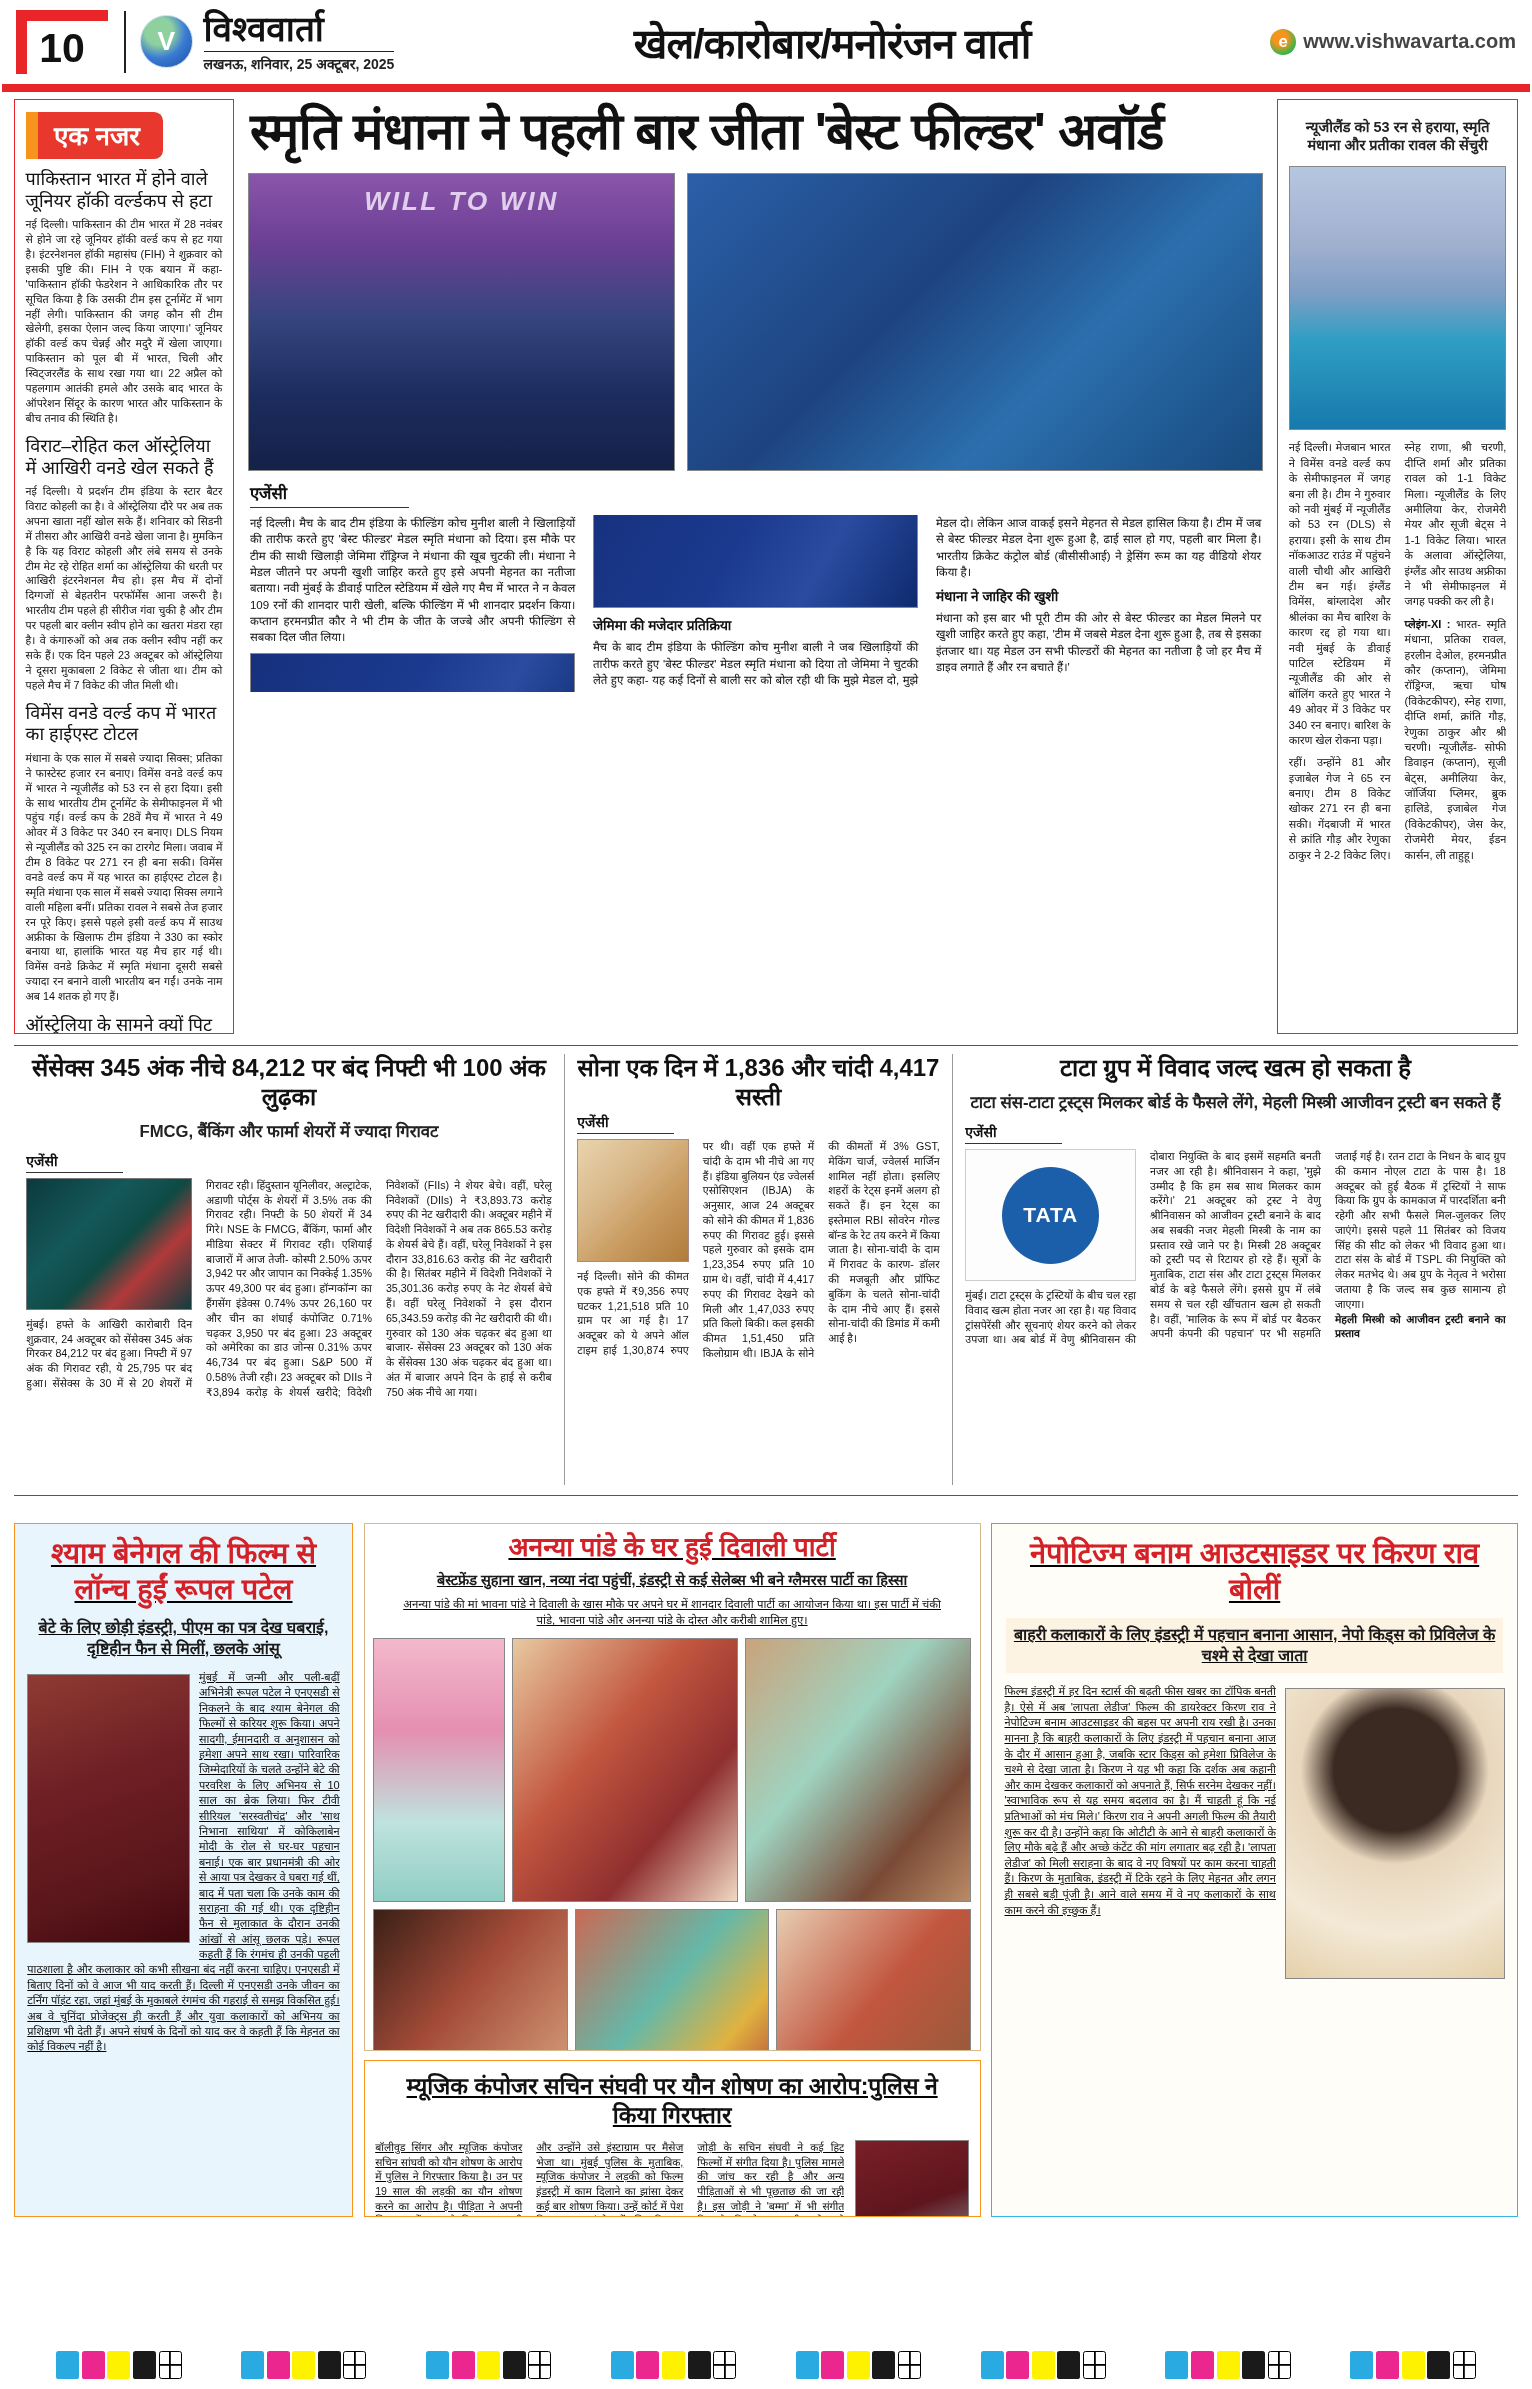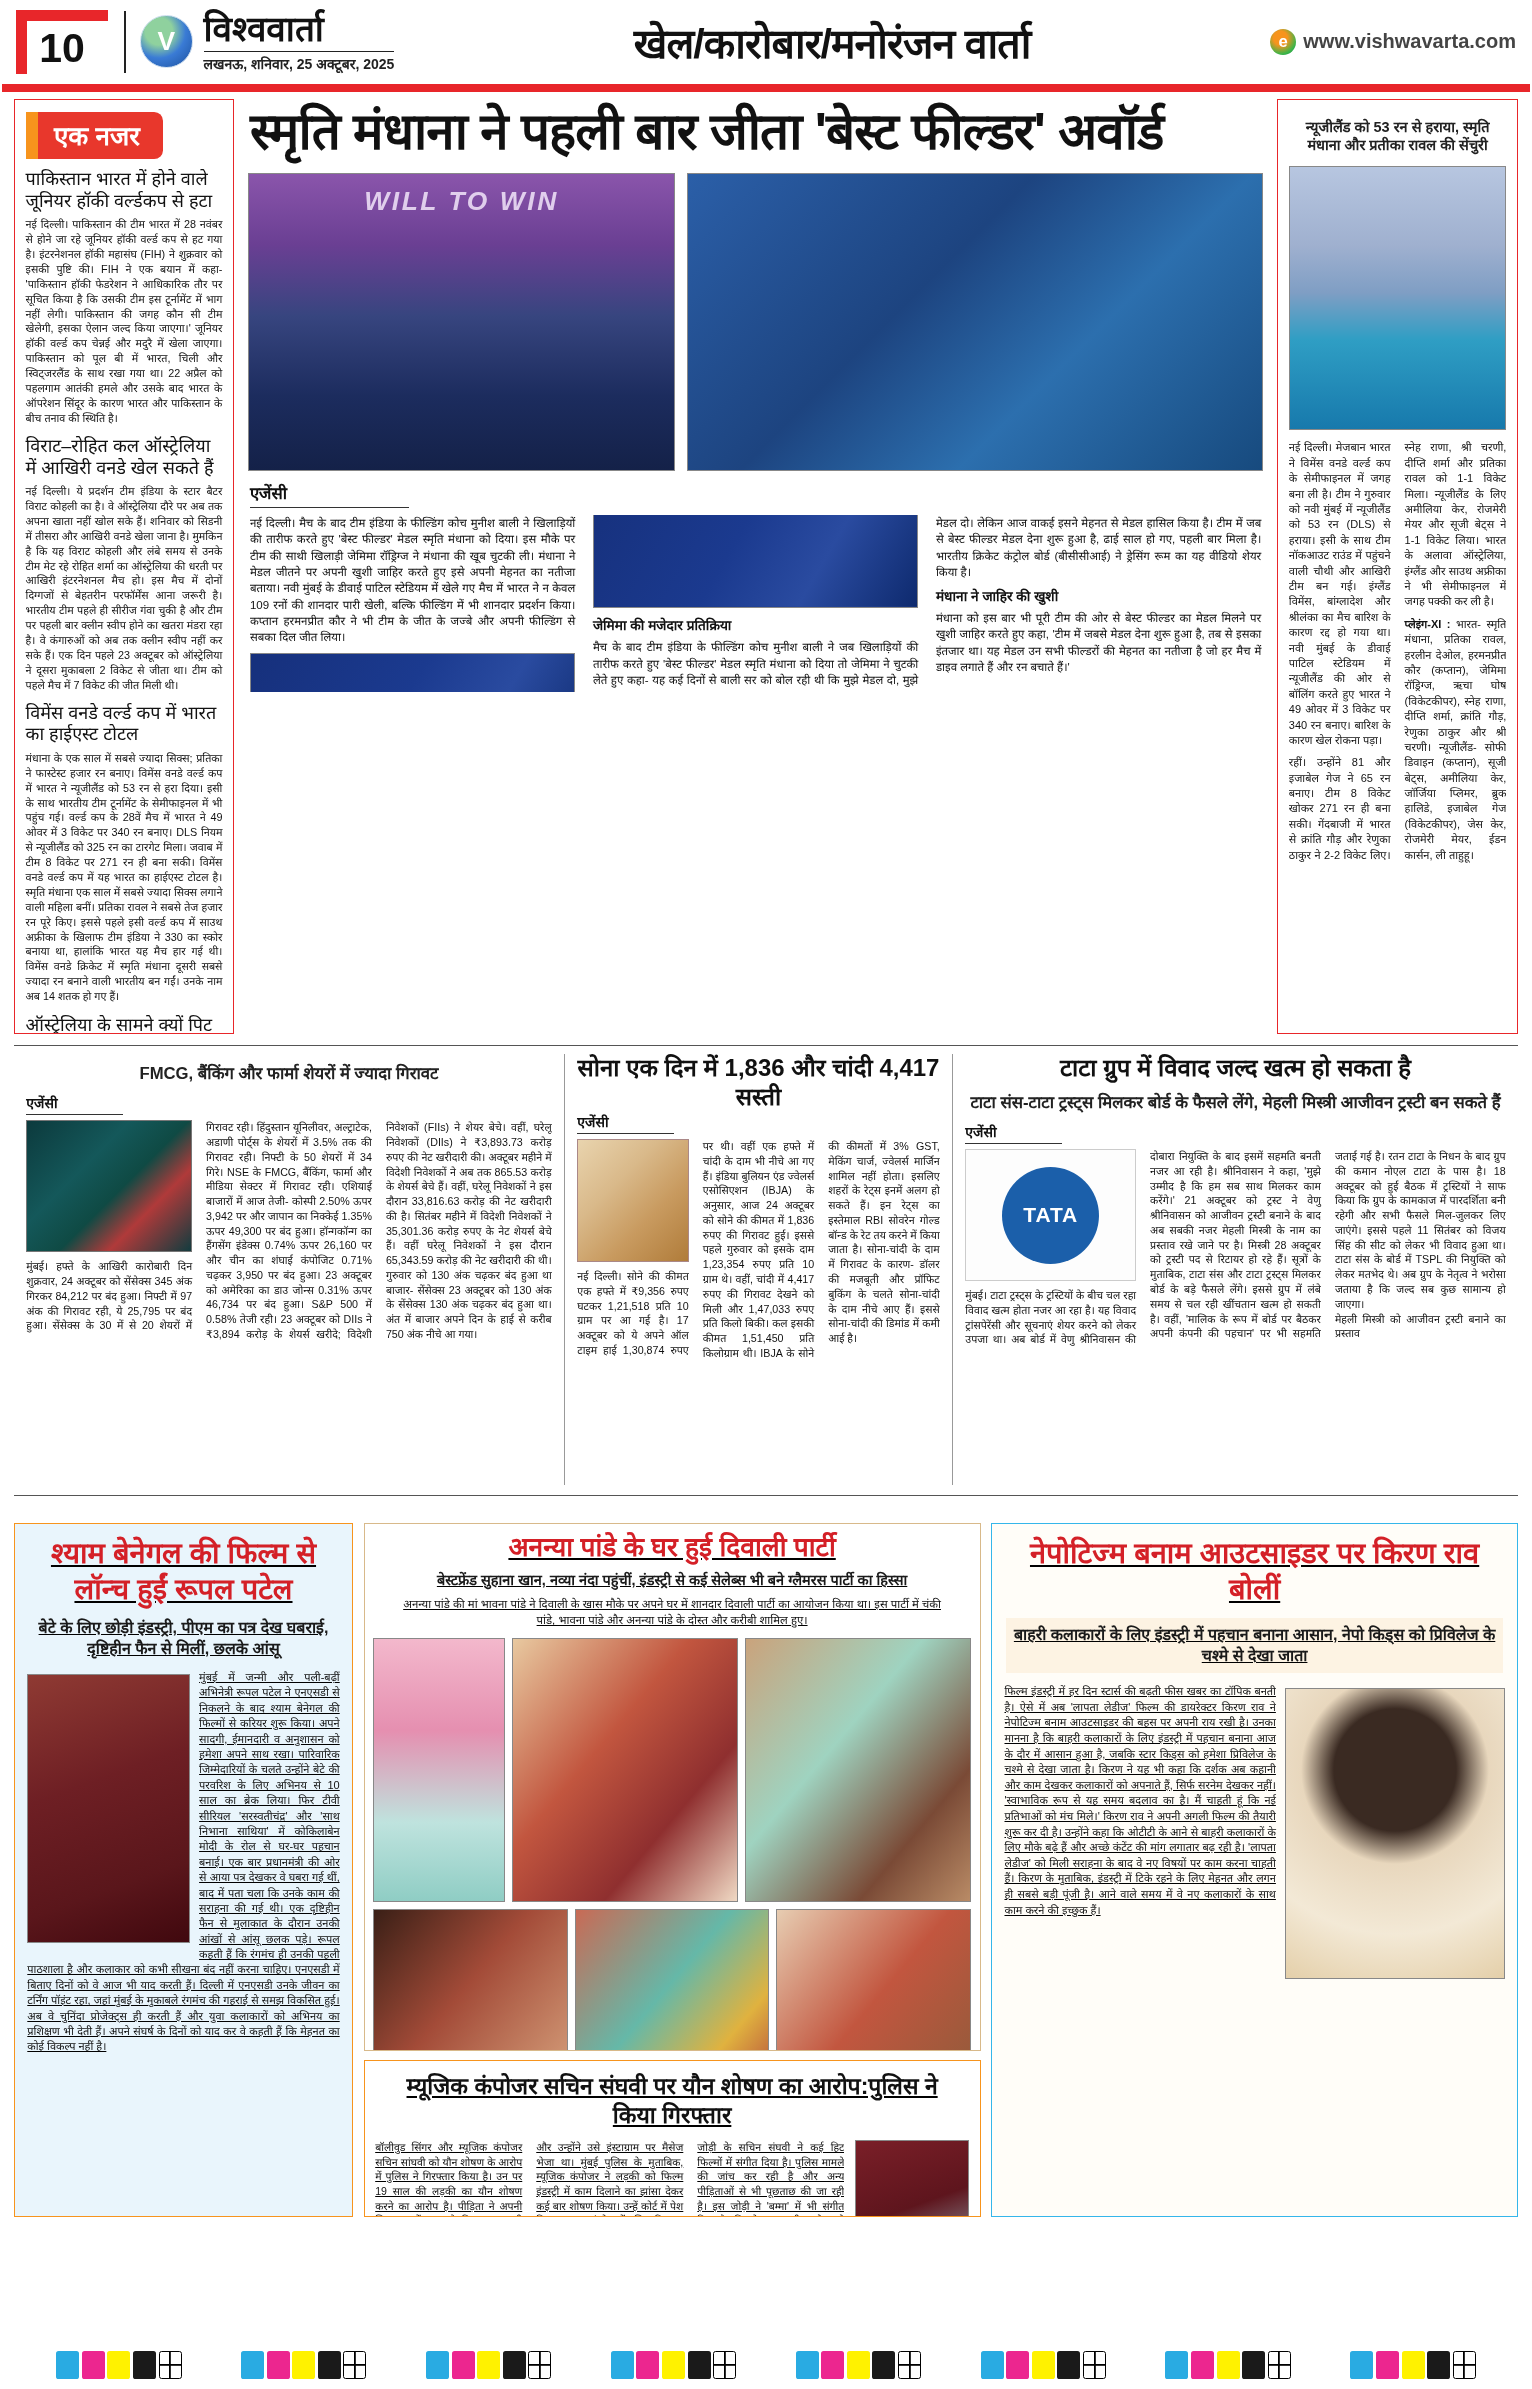--- a/index.html
+++ b/index.html
@@ -57,21 +57,21 @@
   .biz-headline { font-size:24px; font-weight:bold; color:#111; text-align:center; line-height:1.2; }
   .biz-subhead { font-size:16.7px; font-weight:bold; color:#222; text-align:center; margin:7px 0 8.8px; }
   .biz-byline { font-size:14px; font-weight:bold; color:#111; border-bottom:1.3px solid #333; width:97px; padding-bottom:1.8px; margin-bottom:5.3px; }
   .biz-body { column-count:3; column-gap:14px; font-size:10.7px; color:#111; text-align:justify; line-height:1.38; height:317px; overflow:hidden; }
   .biz-body-2col { column-count:3; }
   .market-photo { width:100%; height:132px; border:0.9px solid #777; background:linear-gradient(135deg,#0c3a3d 0%,#14585a 35%,#0f4a44 55%,#b03a3a 72%,#123c3f 100%); margin-bottom:7px; }
   .gold-photo { width:100%; height:123px; border:0.9px solid #a88; background:linear-gradient(135deg,#e9d4ae 0%,#d9b98a 35%,#c89a5f 65%,#b07c3a 100%); margin-bottom:7px; }
   .tata-logo-box { width:100%; height:132px; border:0.9px solid #ccc; display:flex; align-items:center; justify-content:center; margin-bottom:7px; background:#fdfdfd; }
   .tata-roundel { width:97px; height:97px; border-radius:50%; background:#1b5faa; display:flex; align-items:center; justify-content:center; }
   .tata-text { color:#fff; font-size:21px; font-weight:bold; letter-spacing:0.9px; }
-  .bold-note { font-weight:normal; }
+  .bold-note { font-weight:bold; }
 
   
   .ent-grid { display:grid; grid-template-columns:339px 617px 1fr; gap:10.6px; margin:10.6px 14px 0; border-top:1.3px solid #555; padding-top:27px; height:722px;text-decoration:underline; }
   .rupal-box { background:#e9f5fc; border:1.8px solid #f7941d; padding:10.6px 12.3px; overflow:hidden; }
   .ent-title-red { color:#d42027; font-size:29px; font-weight:bold; text-align:center; line-height:1.25; }
   .ent-subhead { font-size:16px; font-weight:bold; color:#1a1a1a; text-align:center; line-height:1.3; margin:10.6px 1.8px; }
   .rupal-body { font-size:11px; color:#111; text-align:justify; line-height:1.4; }
   .rupal-photo { float:left; width:163px; height:269px; border:0.9px solid #888; margin:3.5px 8.8px 5.3px 0; background:linear-gradient(160deg,#8f3a33 0%,#6e1f24 40%,#5a161b 75%,#40080e 100%); }
 
   .mid-col { display:flex; flex-direction:column; gap:8.8px; overflow:hidden; }
@@ -179,20 +179,21 @@
           <span class="xi-label">प्लेइंग-XI :</span>
           <span>भारत- स्मृति मंधाना, प्रतिका रावल, हरलीन देओल, हरमनप्रीत कौर (कप्तान), जेमिमा रॉड्रिग्ज, ऋचा घोष (विकेटकीपर), स्नेह राणा, दीप्ति शर्मा, क्रांति गौड़, रेणुका ठाकुर और श्री चरणी। न्यूजीलैंड- सोफी डिवाइन (कप्तान), सूजी बेट्स, अमीलिया केर, जॉर्जिया प्लिमर, ब्रुक हालिडे, इजाबेल गेज (विकेटकीपर), जेस केर, रोजमेरी मेयर, ईडन कार्सन, ली ताहुहू।</span>
         </p>
       </div>
     </aside>
   </section>
 
   <section class="biz-grid">
 
     <article class="biz-sec">
+      <h2 class="biz-headline">सेंसेक्स 345 अंक नीचे 84,212 पर बंद निफ्टी भी 100 अंक लुढ़का</h2>
       <div class="biz-subhead">FMCG, बैंकिंग और फार्मा शेयरों में ज्यादा गिरावट</div>
       <div class="biz-byline">एजेंसी</div>
       <div class="biz-body">
         <div class="market-photo"></div>
         <p>मुंबई। हफ्ते के आखिरी कारोबारी दिन शुक्रवार, 24 अक्टूबर को सेंसेक्स 345 अंक गिरकर 84,212 पर बंद हुआ। निफ्टी में 97 अंक की गिरावट रही, ये 25,795 पर बंद हुआ। सेंसेक्स के 30 में से 20 शेयरों में गिरावट रही। हिंदुस्तान यूनिलीवर, अल्ट्राटेक, अडाणी पोर्ट्स के शेयरों में 3.5% तक की गिरावट रही। निफ्टी के 50 शेयरों में 34 गिरे। NSE के FMCG, बैंकिंग, फार्मा और मीडिया सेक्टर में गिरावट रही। एशियाई बाजारों में आज तेजी- कोस्पी 2.50% ऊपर 3,942 पर और जापान का निक्केई 1.35% ऊपर 49,300 पर बंद हुआ। हॉन्गकॉन्ग का हैंगसेंग इंडेक्स 0.74% ऊपर 26,160 पर और चीन का शंघाई कंपोजिट 0.71% चढ़कर 3,950 पर बंद हुआ। 23 अक्टूबर को अमेरिका का डाउ जोन्स 0.31% ऊपर 46,734 पर बंद हुआ। S&amp;P 500 में 0.58% तेजी रही। 23 अक्टूबर को DIIs ने ₹3,894 करोड़ के शेयर्स खरीदे; विदेशी निवेशकों (FIIs) ने शेयर बेचे। वहीं, घरेलू निवेशकों (DIIs) ने ₹3,893.73 करोड़ रुपए की नेट खरीदारी की। अक्टूबर महीने में विदेशी निवेशकों ने अब तक 865.53 करोड़ के शेयर्स बेचे हैं। वहीं, घरेलू निवेशकों ने इस दौरान 33,816.63 करोड़ की नेट खरीदारी की है। सितंबर महीने में विदेशी निवेशकों ने 35,301.36 करोड़ रुपए के नेट शेयर्स बेचे हैं। वहीं घरेलू निवेशकों ने इस दौरान 65,343.59 करोड़ की नेट खरीदारी की थी। गुरुवार को 130 अंक चढ़कर बंद हुआ था बाजार- सेंसेक्स 23 अक्टूबर को 130 अंक के सेंसेक्स 130 अंक चढ़कर बंद हुआ था। अंत में बाजार अपने दिन के हाई से करीब 750 अंक नीचे आ गया।</p>
       </div>
     </article>
 
     <article class="biz-sec">
       <h2 class="biz-headline">सोना एक दिन में 1,836 और चांदी 4,417 सस्ती</h2>

